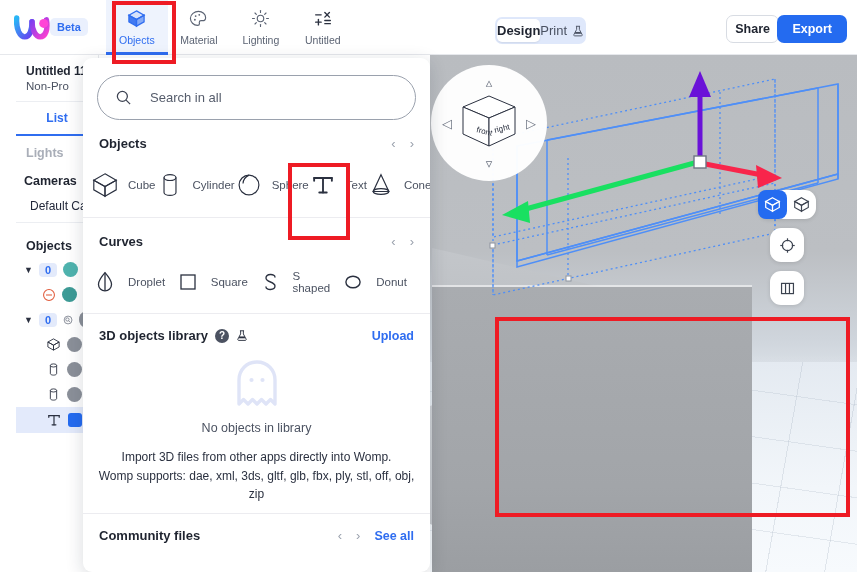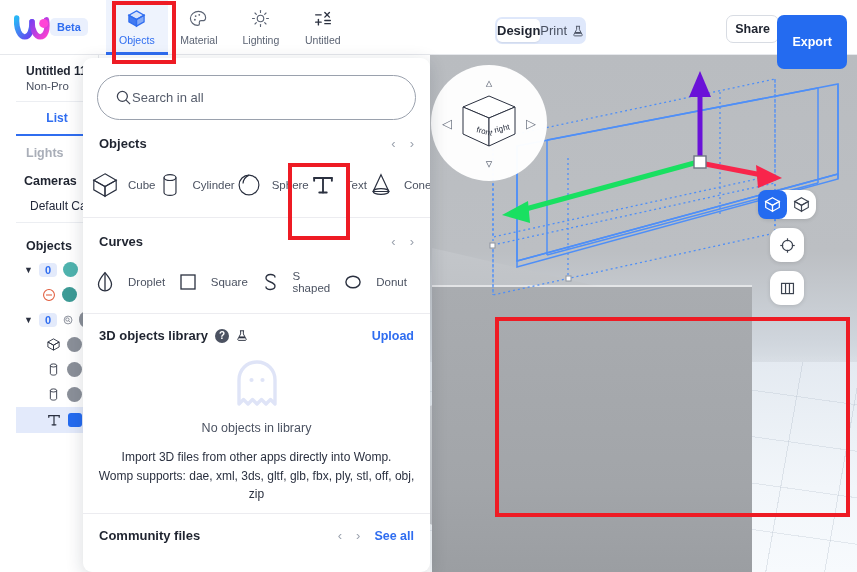--- a/index.html
+++ b/index.html
@@ -124,21 +124,21 @@
 
   .btn-share {
     position: absolute; right: 78px; top: 15px;
     font-size: 12.5px; font-weight: 600; color: #1f2430;
     background: #fff; border: 1px solid #d8dce3; border-radius: 7px;
     padding: 6px 8px;
   }
   .btn-export {
     position: absolute; right: 10px; top: 15px;
     font-size: 12.5px; font-weight: 700; color: #fff;
-    background: #246bf0; border-radius: 7px; padding: 20px 15px;
+    background: #246bf0; border-radius: 7px; padding: 7px 15px;
   }
 
   
   .sidebar {
     position: absolute; left: 16px; top: 55px; width: 83px; height: 517px;
     background: #fff; border-right: 1px solid #e6e8ec; overflow: hidden;
   }
   .sb-title { padding: 9px 10px 2px; font-size: 12px; font-weight: 700; color: #1f2430; white-space: nowrap; }
   .sb-sub { padding: 0 10px 9px; font-size: 11.5px; color: #4b5costume; color:#4b5261; }
   .sb-tabs { border-top: 1px solid #eceef2; border-bottom: 2px solid #2f6df0; }
@@ -155,21 +155,21 @@
 
   
   .panel {
     position: absolute; left: 83px; top: 58px; width: 347px; height: 514px;
     background: #fff; border-radius: 9px;
     box-shadow: 0 4px 18px rgba(20,28,48,.16);
     overflow: hidden;
   }
   .search {
     margin: 17px 14px 0; height: 45px; border: 1px solid #9aa1ad; border-radius: 23px;
-    display: flex; align-items: center; gap: 0; padding: 0 17px;
+    display: flex; align-items: center; gap: 18px; padding: 0 17px;
   }
   .search-ph { font-size: 13px; color: #555c6b; }
   .sec-head {
     display: flex; align-items: center; justify-content: space-between;
     padding: 16px 16px 4px;
   }
   .sec-title { font-size: 13px; font-weight: 700; color: #1f2430; display: flex; align-items: center; gap: 7px; }
   .pager { display: flex; align-items: center; gap: 14px; color: #9aa1ad; font-size: 13px; }
   .grid5 { display: flex; padding: 6px 8px 12px; }
   .gitem {

